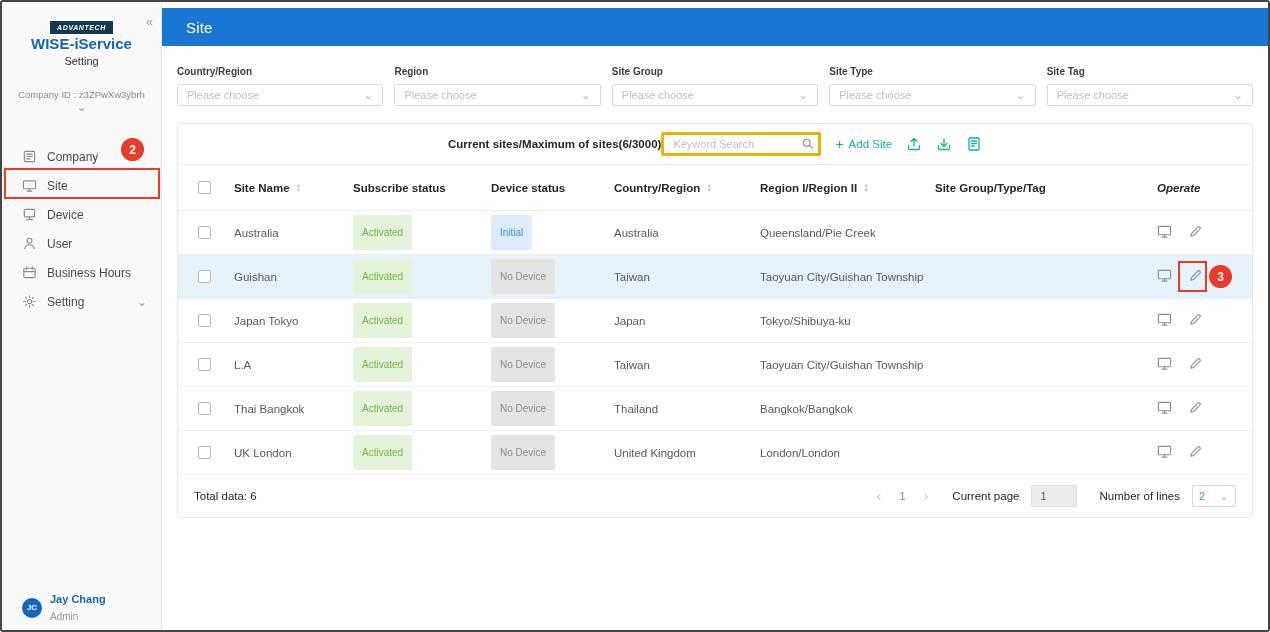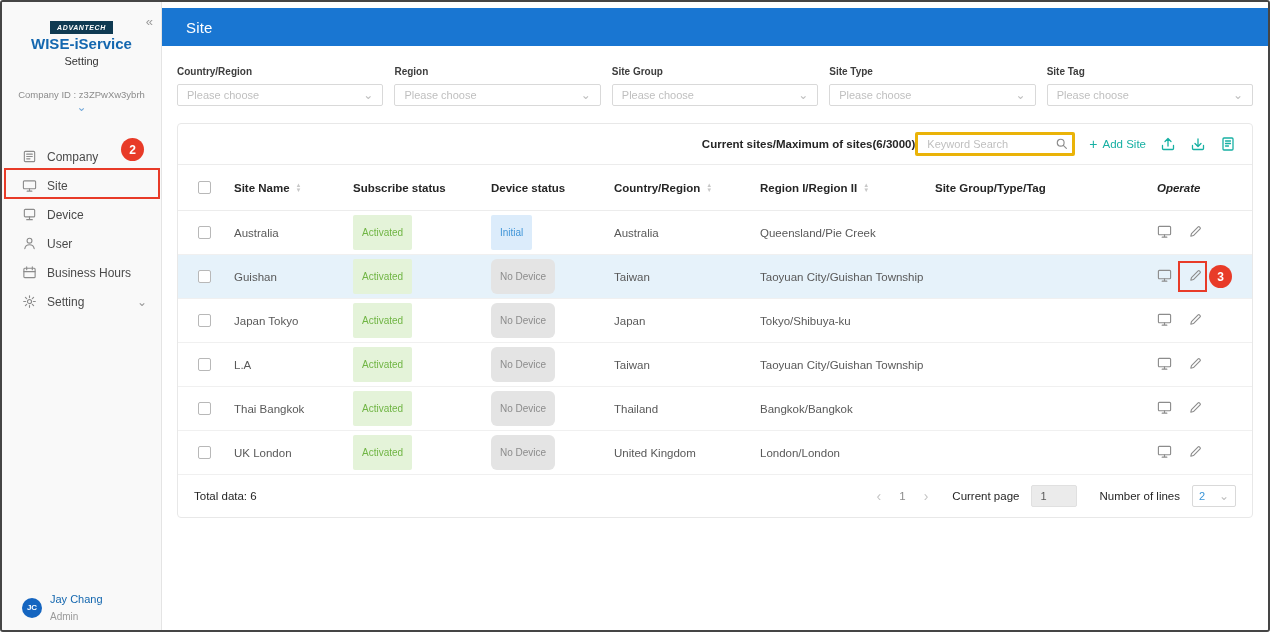--- a/index.html
+++ b/index.html
@@ -15,37 +15,37 @@
   .brand-sub { font-size:11px; color:#333; margin-top:3px; }
   .company-id { text-align:center; font-size:9.5px; color:#8c8c8c; margin-top:22px; }
   .company-chevron { text-align:center; color:#74a9da; font-size:12px; line-height:10px; margin-top:2px; cursor:pointer; }
   .nav { margin-top:30px; }
   .nav-item { display:flex; align-items:center; gap:10px; height:29px; padding:0 14px 0 20px; font-size:12px; color:#4a4a4a; cursor:pointer; }
   .nav-icon { display:inline-flex; }
   .nav-icon svg { width:15px; height:15px; stroke:#8c8c8c; fill:none; stroke-width:1.2; stroke-linecap:round; stroke-linejoin:round; }
   .nav-chevron { margin-left:auto; color:#9a9a9a; font-size:12px; line-height:10px; }
   .user-block { position:absolute; bottom:8px; left:20px; display:flex; gap:8px; align-items:center; cursor:pointer; }
   .avatar { width:20px; height:20px; border-radius:50%; background:#1565c0; color:#fff; font-size:8px; display:flex; align-items:center; justify-content:center; font-weight:bold; flex:none; }
-  .user-name { color:var(--brand-blue,#1467af); font-weight:normal; font-size:11px; }
+  .user-name { color:var(--brand-blue,#1467af); font-weight:bold; font-size:11px; }
   .user-role { font-size:10px; color:#9a9a9a; margin-top:6px; }
 
   
   .main { flex:1; display:flex; flex-direction:column; background:#fff; padding-top:6px; min-width:0; }
   .topbar { height:38px; flex:none; background:var(--header-blue,#1976d2); display:flex; align-items:center; padding:0 24px; }
   .topbar-title { color:#fff; font-size:15px; font-weight:500; letter-spacing:.2px; }
 
   .filters { display:flex; gap:11px; padding:20px 15px 0; }
   .filter { width:207px; }
   .filter-label { font-size:10px; font-weight:bold; color:#3d3d3d; margin-bottom:7px; }
   .select { height:22px; border:1px solid #d9d9d9; border-radius:2px; display:flex; align-items:center; justify-content:space-between; padding:0 9px; background:#fff; cursor:pointer; }
   .select .ph { font-size:11px; color:#bfbfbf; }
   .chev { color:#bfbfbf; font-size:12px; line-height:6px; }
 
   .card { margin:17px 15px 0; border:1px solid #e8e8e8; border-radius:4px; background:#fff; }
-  .card-head { display:flex; align-items:center; justify-content:flex-end; padding:0 16px; height:40px; }
+  .card-head { display:flex; align-items:center; justify-content:center; padding:0 16px; height:40px; }
   .summary { font-size:11.5px; font-weight:bold; color:#262626; }
   .card-actions { display:flex; align-items:center; gap:14px; }
   .search-box { position:relative; width:160px; }
   .search-box input { width:100%; height:24px; border:3px solid #eab308; border-radius:2px; padding:0 26px 0 9px; font-size:11px; color:#595959; font-family:inherit; outline:none; }
   .search-box input::placeholder { color:#bfbfbf; }
   .search-icon { position:absolute; right:7px; top:5px; width:13px; height:13px; stroke:#8c8c8c; fill:none; stroke-width:1.4; stroke-linecap:round; cursor:pointer; }
   .add-site { display:flex; align-items:center; gap:5px; font-size:11.5px; color:var(--accent-teal,#17b0a3); cursor:pointer; text-decoration:none; }
   .add-site .plus { font-size:14px; line-height:1; }
   .action-icon { width:16px; height:16px; stroke:var(--accent-teal,#17b0a3); fill:none; stroke-width:1.3; stroke-linecap:round; stroke-linejoin:round; cursor:pointer; }
 
@@ -56,21 +56,21 @@
   .c-check { padding-left:20px; }
   th.c0, td.c0, th.c1, td.c1, th.c2, td.c2, th.c3, td.c3, th.c4, td.c4 { padding-left:20px; }
   th.c5, td.c5 { padding-left:0; }
   th.c6, td.c6 { padding-left:22px;font-style:italic; }
   .checkbox { display:inline-block; width:13px; height:13px; border:1px solid #b8b8b8; border-radius:2px; background:#fff; vertical-align:middle; cursor:pointer; }
   .sort { display:inline-flex; flex-direction:column; margin-left:6px; vertical-align:middle; }
   .sort i { font-style:normal; font-size:6px; line-height:5px; color:#c8c8c8; }
   .badge { display:inline-block; font-size:10px; padding:12px 9px; border-radius:2px; }
   .b-green { background:var(--badge-green-bg,#e4f3d9); color:var(--badge-green-text,#70b544); }
   .b-blue  { background:var(--badge-blue-bg,#dcecfb);  color:var(--badge-blue-text,#4196d8); }
-  .b-gray  { background:var(--badge-gray-bg,#e4e4e4);  color:var(--badge-gray-text,#8c8c8c);border-radius:6px; }
+  .b-gray  { background:var(--badge-gray-bg,#e4e4e4);  color:var(--badge-gray-text,#8c8c8c); }
   .op { display:inline-flex; margin-right:16px; cursor:pointer; }
   .op-icon { width:15px; height:15px; stroke:#8c8c8c; fill:none; stroke-width:1.2; stroke-linecap:round; stroke-linejoin:round; }
 
   .card-foot { display:flex; justify-content:space-between; align-items:center; padding:0 16px; height:42px; font-size:11.5px; color:#262626; }
   .foot-right { display:flex; align-items:center; gap:12px; }
   .pg-arrow { color:#c4c4c4; font-size:14px; cursor:pointer; padding:0 2px; }
   .pg-num { color:#8c8c8c; font-size:11.5px; cursor:pointer; padding:0 4px; }
   .foot-label { color:#262626; margin-left:10px; }
   .page-input { width:46px; height:22px; background:#ebebeb; border:1px solid #e0e0e0; border-radius:2px; font-size:11px; padding:0 8px; color:#595959; font-family:inherit; outline:none; }
   .lines-select { width:44px; height:22px; border:1px solid #d9d9d9; border-radius:2px; display:flex; align-items:center; justify-content:space-between; padding:0 6px; cursor:pointer; background:#fff; }

